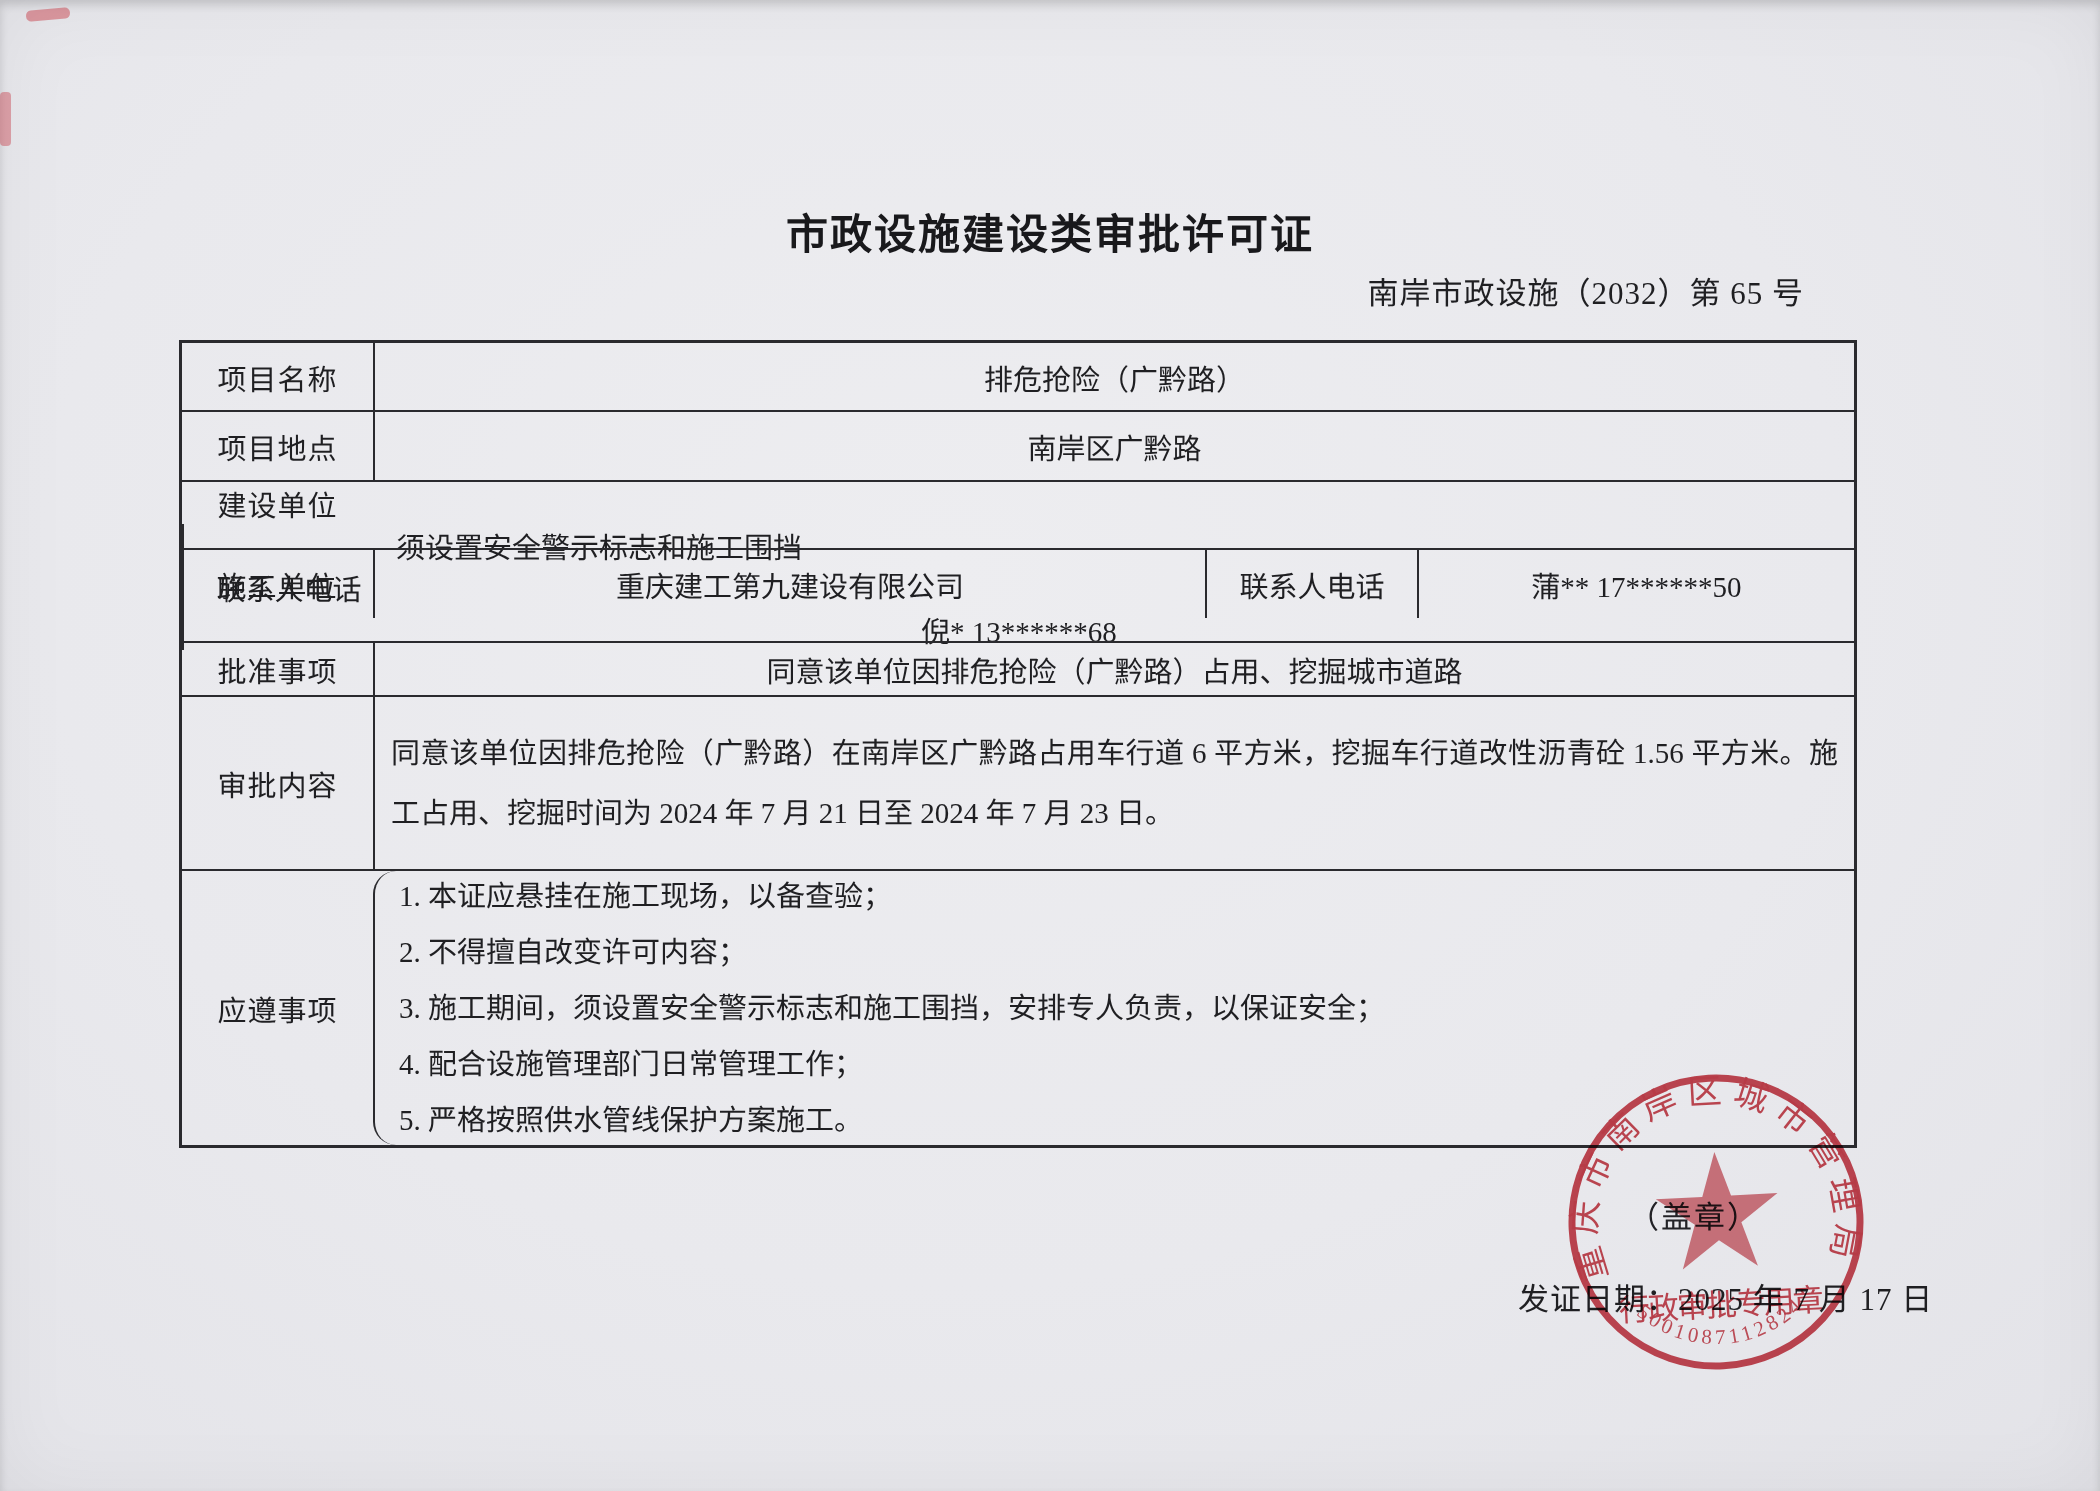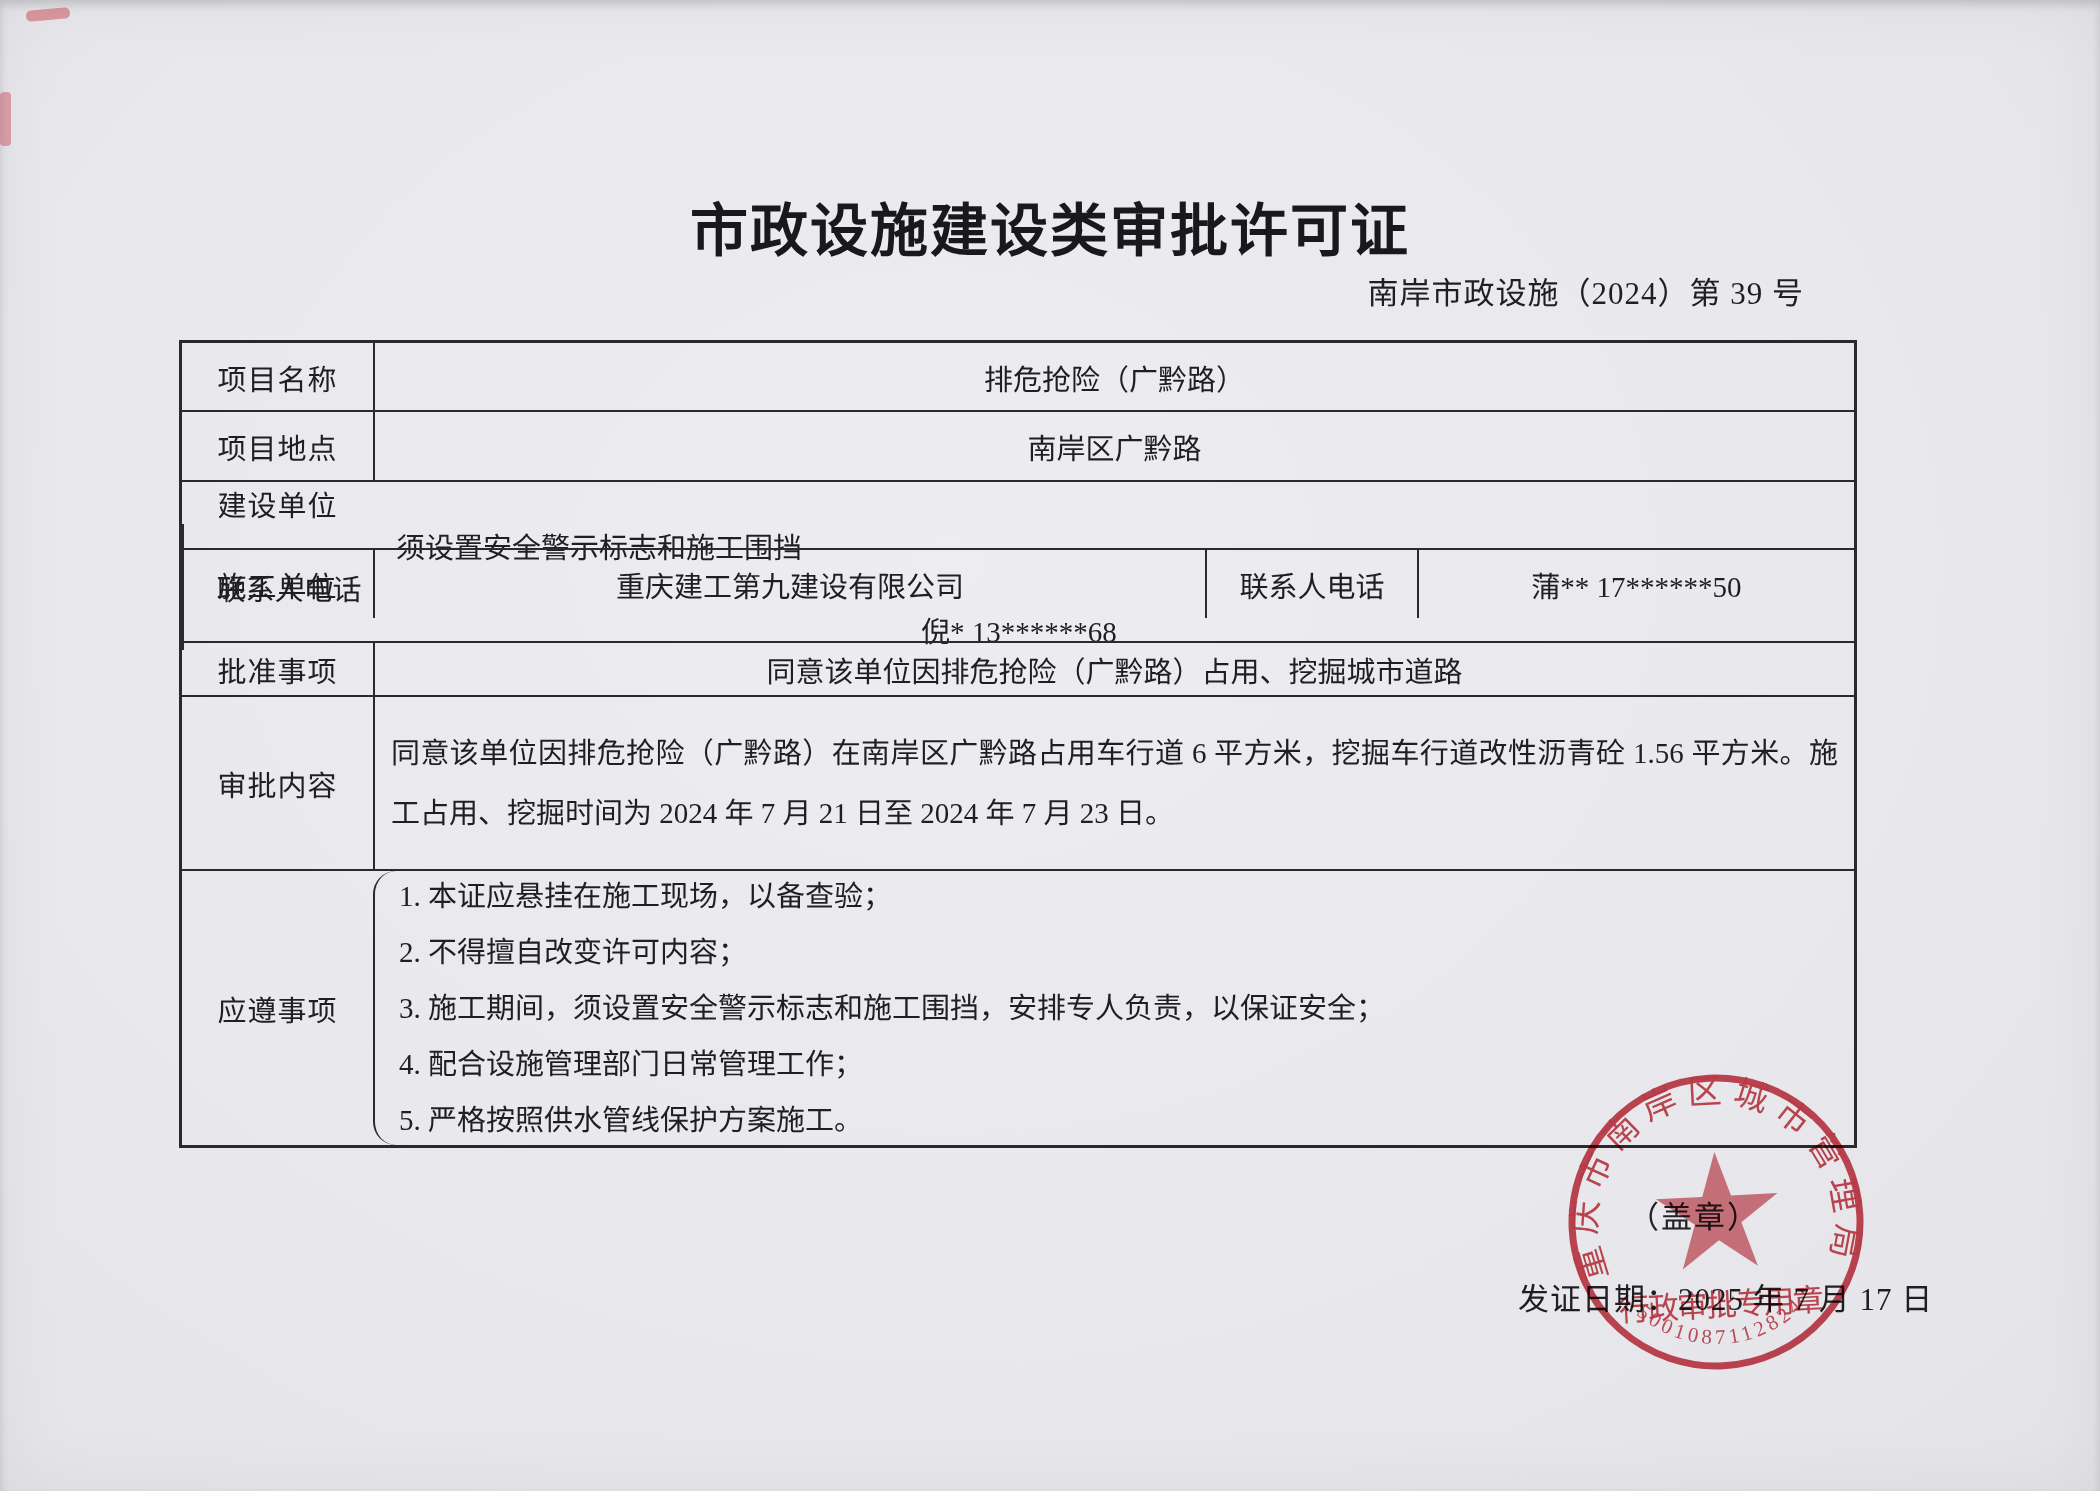--- a/index.html
+++ b/index.html
@@ -21,24 +21,24 @@
     position: absolute; left: 26px; top: 9px;
     width: 44px; height: 11px; border-radius: 5px;
     background: #c5323e; opacity: .45; transform: rotate(-5deg);
   }
   .artifact-left {
     position: absolute; left: 0px; top: 92px;
     width: 11px; height: 54px; border-radius: 4px;
     background: #c5323e; opacity: .4;
   }
   .doc-title {
-    position: absolute; left: 0; top: 184px; width: 2100px;
+    position: absolute; left: 0; top: 200px; width: 2100px;
     text-align: center;
     font-family: Liberation Mono, monospace;
-    font-weight: 700; font-size: 58px; letter-spacing: 2px;
+    font-weight: 700; font-size: 42px; letter-spacing: 2px;
     color: #19191c;
   }
   .doc-number {
     position: absolute; top: 268px; right: 296px;
     font-size: 31px; letter-spacing: 1px;
   }
   
   .permit-table {
     position: absolute; left: 179px; top: 340px;
     width: 1678px; height: 808px;
@@ -100,21 +100,21 @@
 </style>
 </head>
 <body>
 
 <div class="paper">
 
   <div class="artifact-top"></div>
   <div class="artifact-left"></div>
 
   <div class="doc-title">市政设施建设类审批许可证</div>
-  <div class="doc-number">南岸市政设施（2024）第 39 号</div>
+  <div class="doc-number">南岸市政设施（2032）第 65 号</div>
 
   <div class="permit-table">
 
     <div class="t-row rh-1">
       <div class="t-cell t-label">项目名称</div>
       <div class="t-cell t-value">排危抢险（广黔路）</div>
     </div>
 
     <div class="t-row rh-2">
       <div class="t-cell t-label">项目地点</div>

